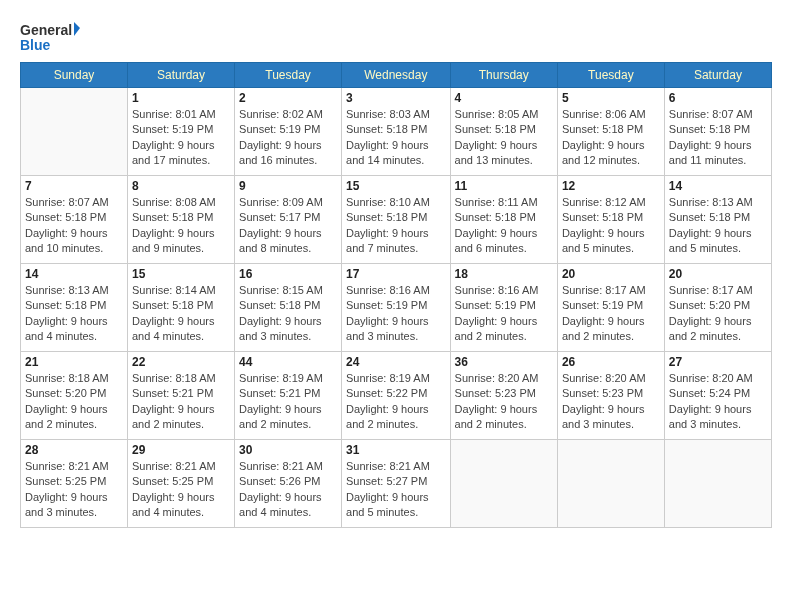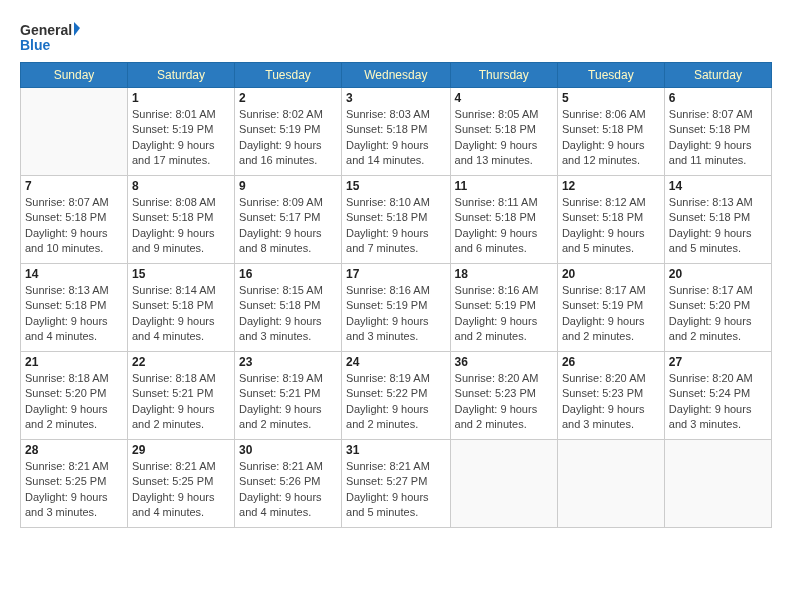--- a/index.html
+++ b/index.html
@@ -197,21 +197,21 @@
         <tr>
           <td>
             <div class="day-num">21</div>
             <div class="day-info">Sunrise: 8:18 AM<br>Sunset: 5:20 PM<br>Daylight: 9 hours and 2 minutes.</div>
           </td>
           <td>
             <div class="day-num">22</div>
             <div class="day-info">Sunrise: 8:18 AM<br>Sunset: 5:21 PM<br>Daylight: 9 hours and 2 minutes.</div>
           </td>
           <td>
-            <div class="day-num">23</div>
+            <div class="day-num">44</div>
             <div class="day-info">Sunrise: 8:19 AM<br>Sunset: 5:21 PM<br>Daylight: 9 hours and 2 minutes.</div>
           </td>
           <td>
             <div class="day-num">24</div>
             <div class="day-info">Sunrise: 8:19 AM<br>Sunset: 5:22 PM<br>Daylight: 9 hours and 2 minutes.</div>
           </td>
           <td>
             <div class="day-num">36</div>
             <div class="day-info">Sunrise: 8:20 AM<br>Sunset: 5:23 PM<br>Daylight: 9 hours and 2 minutes.</div>
           </td>

